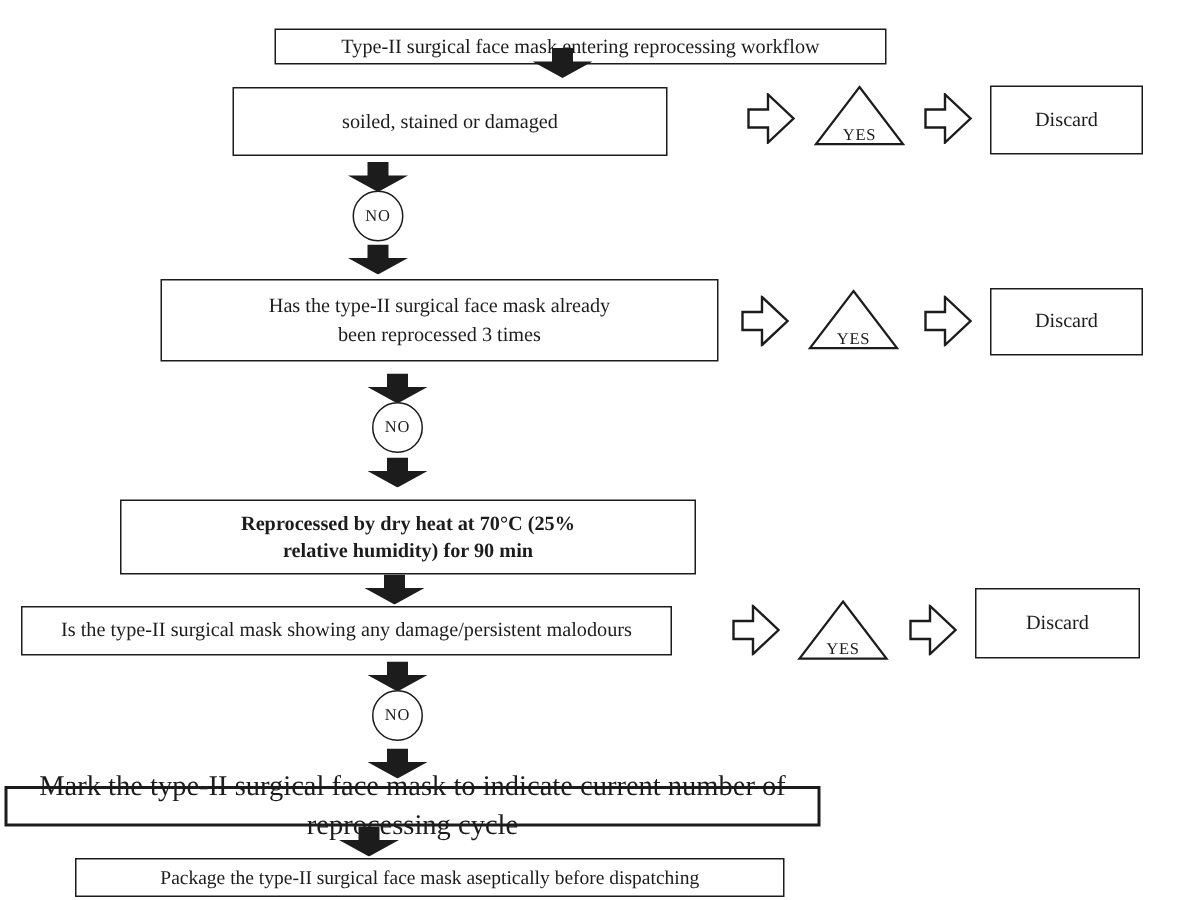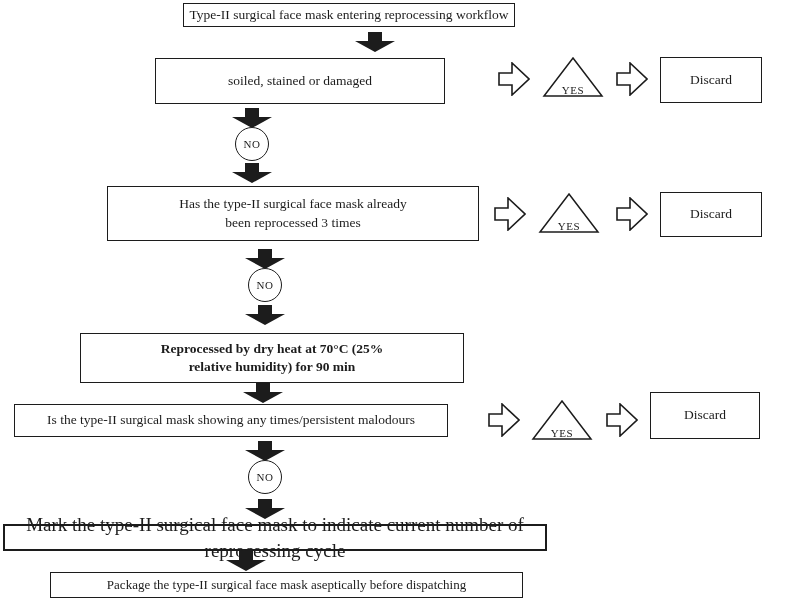--- a/index.html
+++ b/index.html
@@ -29,21 +29,21 @@
   .tri-label {
     position:absolute; left:0; right:0; bottom:2px; text-align:center;
     font-size:11px; letter-spacing:0.5px;
   }
 </style>
 </head>
 <body>
 
 <div id="canvas">
 
-  <div class="box" style="left:183px; top:3px; width:332px; height:24px;font-family:Liberation Serif, serif;">
+  <div class="box" style="left:183px; top:19px; width:408px; height:24px;font-family:Liberation Serif, serif;">
     <div>Type-II surgical face mask entering reprocessing workflow</div>
   </div>
 
   <svg class="abs" style="left:355px; top:32px;" width="40" height="20" viewBox="0 0 40 20">
     <polygon points="13,0 27,0 27,9 40,9 20,20 0,9 13,9" fill="#1c1c1c"></polygon>
   </svg>
 
   <div class="box" style="left:155px; top:58px; width:290px; height:46px;">
     <div>soiled, stained or damaged</div>
   </div>
@@ -114,21 +114,21 @@
   <div class="box bold" style="left:80px; top:333px; width:384px; height:50px;">
     <div>Reprocessed by dry heat at 70°C (25%</div>
     <div>relative humidity) for 90 min</div>
   </div>
 
   <svg class="abs" style="left:243px; top:383px;" width="40" height="20" viewBox="0 0 40 20">
     <polygon points="13,0 27,0 27,9 40,9 20,20 0,9 13,9" fill="#1c1c1c"></polygon>
   </svg>
 
   <div class="box" style="left:14px; top:404px; width:434px; height:33px;">
-    <div>Is the type-II surgical mask showing any times/persistent malodours</div>
+    <div>Is the type-II surgical mask showing any damage/persistent malodours</div>
   </div>
 
   <svg class="abs" style="left:488px; top:403px;" width="32" height="34" viewBox="0 0 32 34">
     <polygon points="1,11 14,11 14,1 31,17 14,33 14,23 1,23" fill="#ffffff" stroke="#1c1c1c" stroke-width="1.6"></polygon>
   </svg>
 
   <div class="tri-wrap" style="left:531px; top:399px;">
     <svg width="62" height="42" viewBox="0 0 62 42">
       <polygon points="31,2 60,40 2,40" fill="#ffffff" stroke="#1c1c1c" stroke-width="1.5"></polygon>
     </svg>

